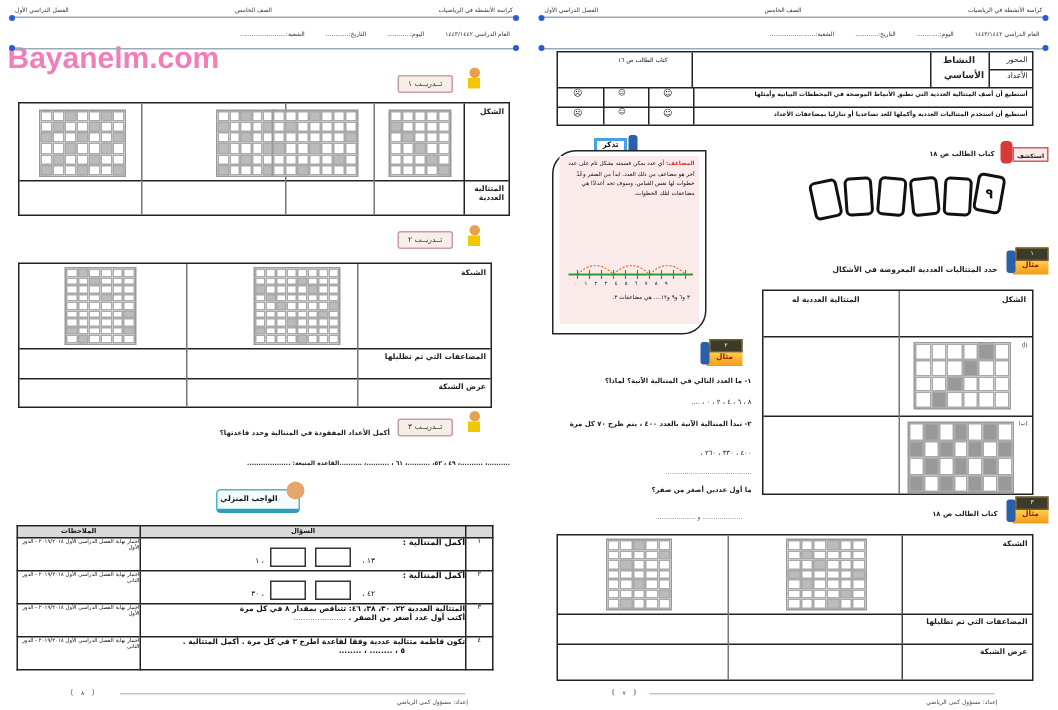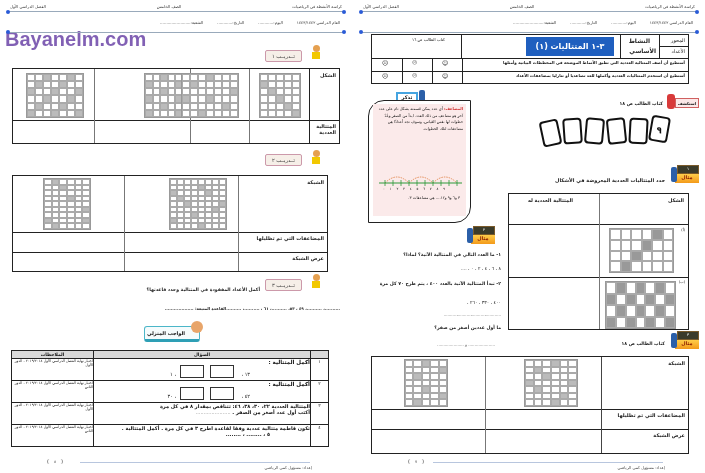--- a/index.html
+++ b/index.html
@@ -3,21 +3,21 @@
 <meta charset="utf-8">
 <style>
 *{box-sizing:border-box;margin:0;padding:0}
 body{width:705px;height:473px;background:#fff;font-family:"DejaVu Sans",sans-serif;position:relative;overflow:hidden;color:#111}
 .page{position:absolute;top:0;width:352px;height:473px;direction:rtl}
 #pL{left:0}#pR{left:353px}
 .hdrtop{position:absolute;top:4px;left:10px;right:10px;display:flex;justify-content:space-between;font-size:4px;color:#333}
 .hdrbox{position:absolute;top:11px;left:8px;right:8px;height:22px;border:1px solid #9ab;border-left:none;border-right:none}
 .hdrbox .dot{position:absolute;width:4px;height:4px;border-radius:50%;background:#2a5bd7}
 .hdrline{position:absolute;top:8px;right:4px;left:60px;font-size:4px;display:flex;gap:14px;direction:rtl;color:#333}
-.wm{position:absolute;color:#4c1d95;font-weight:bold;font-family:"Liberation Sans",sans-serif;opacity:.7}
+.wm{position:absolute;color:#ec4899;font-weight:bold;font-family:"Liberation Sans",sans-serif;opacity:.7}
 table{border-collapse:collapse}
 .box{position:absolute;border:1px solid #222}
 .lbl{font-size:5px;font-weight:bold;color:#222}
 .grid{display:grid;gap:0;border:1px solid #999}
 .grid div{border:0.5px solid #aaa;background:#fff}
 .grid div.f{background:#bbb}
 .tag{position:absolute;height:12px;border:1px solid #c9a;border-radius:2px;background:#f6efe8;font-size:5px;padding:2px 6px;color:#333}
 .char{position:absolute;width:10px;height:14px}
 .char .hd{width:7px;height:7px;border-radius:50%;background:#e5a050;margin:0 auto}
 .char .bd{width:8px;height:7px;background:#f2c800;margin:0 auto}
@@ -462,21 +462,20 @@
     <div style="position:absolute;top:0;height:23px;right:67px;border-right:1px solid #222"></div>
     <div style="position:absolute;top:0;height:23px;right:226px;border-right:1px solid #222"></div>
     <div style="position:absolute;top:11px;height:1px;width:28px;right:0;border-top:1px solid #222"></div>
     <div style="position:absolute;top:23px;bottom:0;left:30px;border-left:1px solid #222"></div>
     <div style="position:absolute;top:23px;bottom:0;left:60px;border-left:1px solid #222"></div>
     <div style="position:absolute;top:23px;bottom:0;left:90px;border-left:1px solid #222"></div>
     <div class="lbl" style="position:absolute;top:2px;right:3px;font-weight:normal">المحور</div>
     <div class="lbl" style="position:absolute;top:13px;right:3px;font-weight:normal">الأعداد</div>
     <div class="lbl" style="position:absolute;top:2px;right:38px;font-size:6px">النشاط</div>
     <div class="lbl" style="position:absolute;top:12px;right:32px;font-size:6px">الأساسي</div>
-    <div style="position:absolute;top:2px;right:74px;width:88px;height:19px;background:#1f5fbf;color:#fff;font-size:8px;font-weight:bold;text-align:center;line-height:19px">٣-١ المتتاليات (١)</div>
     <div style="position:absolute;top:2px;left:40px;font-size:4px">كتاب الطالب ص ١٦</div>
     <div style="position:absolute;top:25px;right:3px;font-size:4px;font-weight:bold">أستطيع أن أصف المتتالية العددية التي تطبق الأنماط الموضحة في المخططات البيانية وأمثلها</div>
     <div style="position:absolute;top:38px;right:3px;font-size:4px;font-weight:bold">أستطيع أن استخدم المتتاليات العددية وأكملها للعد تصاعديا أو تنازليا بمضاعفات الأعداد</div>
     <div style="position:absolute;top:24px;left:70px;font-size:6px">☺</div>
     <div style="position:absolute;top:24px;left:40px;font-size:5px">😐</div>
     <div style="position:absolute;top:24px;left:10px;font-size:6px">☹</div>
     <div style="position:absolute;top:37px;left:70px;font-size:6px">☺</div>
     <div style="position:absolute;top:37px;left:40px;font-size:5px">😐</div>
     <div style="position:absolute;top:37px;left:10px;font-size:6px">☹</div>
   </div>

